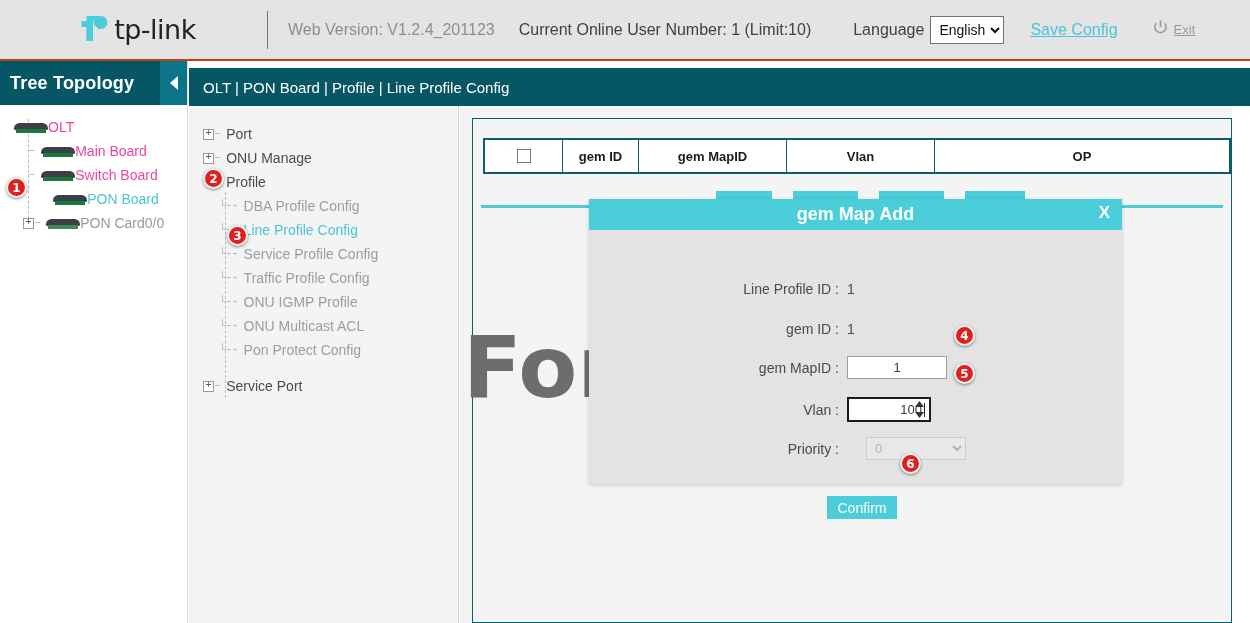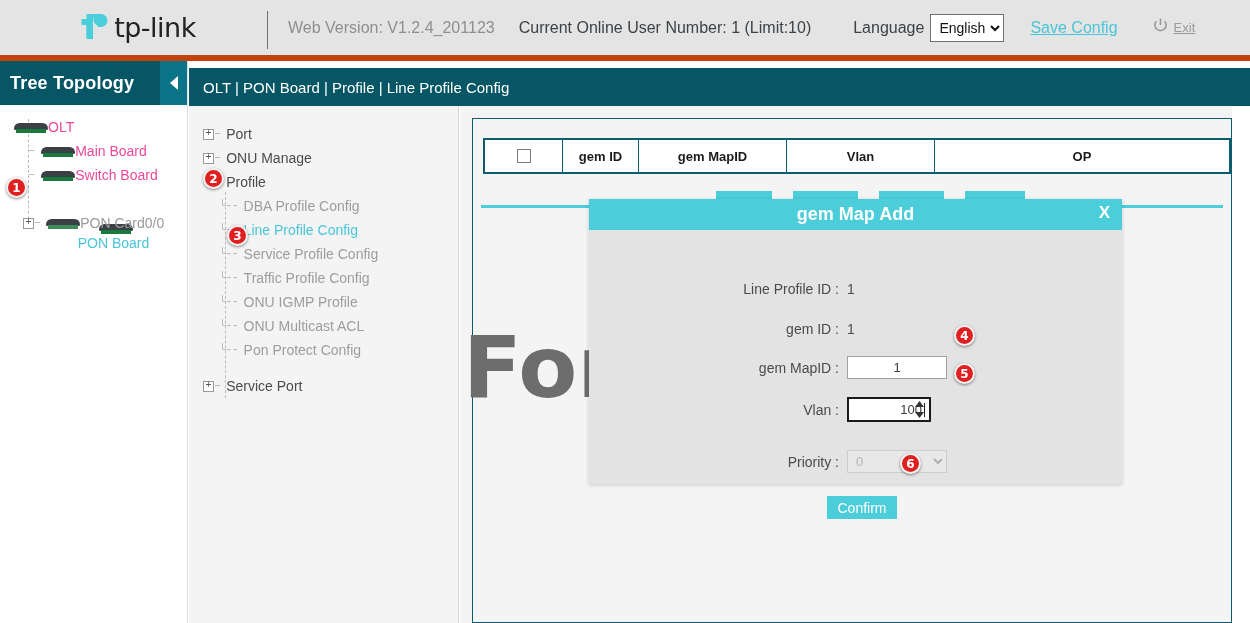--- a/index.html
+++ b/index.html
@@ -9,21 +9,21 @@
     overflow: hidden;
     font-family: "Liberation Sans", sans-serif;
     background: #ffffff;
   }
 
   
   #topbar {
     position: absolute; left: 0; top: 0;
     width: 1250px; height: 61px;
     background: #e4e4e4;
-    border-bottom: 6px solid #c2410c;
+    border-bottom: 2px solid #c2410c;
     display: flex; align-items: center;
   }
   #logo-wrap {
     width: 268px; height: 100%;
     display: flex; align-items: center; justify-content: center;
     position: relative;
   }
   #logo-inner { display: flex; align-items: center; gap: 4px; }
   .tp-mark { width: 38px; height: 34px; position: relative; }
   .tp-word {
@@ -328,21 +328,21 @@
 
     <div class="tnode" style="padding-left:28px;">
       <span class="tdash">–</span>
       <span class="dev" style="margin-left:4px;">
           <span class="lid"></span>
           <span class="face"></span>
         </span>
       <span class="tlabel">Switch Board</span>
     </div>
 
-    <div class="tnode" style="padding-left:40px;flex-direction:column;">
+    <div class="tnode" style="padding-left:40px;">
       <span class="tdash">&nbsp;</span>
       <span class="dev" style="margin-left:4px;">
           <span class="lid"></span>
           <span class="face"></span>
         </span>
       <span class="tlabel active">PON Board</span>
     </div>
 
     <div class="tnode" style="padding-left:23px;">
       <span class="plusbox">+</span>
@@ -488,21 +488,21 @@
           <svg width="11" height="7" viewBox="0 0 11 7">
               <polygon points="5.5,0 10,6 1,6" fill="#333"></polygon>
             </svg>
           <svg width="11" height="7" viewBox="0 0 11 7">
               <polygon points="5.5,7 1,1 10,1" fill="#333"></polygon>
             </svg>
         </span>
       </span>
     </div>
 
-    <div class="frow" style="top:220px;">
+    <div class="frow" style="top:207px;gap:19px;">
       <span class="flabel">Priority :</span>
       <select id="prio-select" disabled="">
         <option>0</option>
       </select>
     </div>
 
     <div class="frow" style="top:266px;">
       <span class="flabel" style="width:238px;"></span>
       <button style="width:70px;height:23px;background:#4ccdda;color:#fff;font-size:14px;border:none;cursor:pointer;font-family:'Liberation Sans',sans-serif;">Confirm</button>
     </div>

